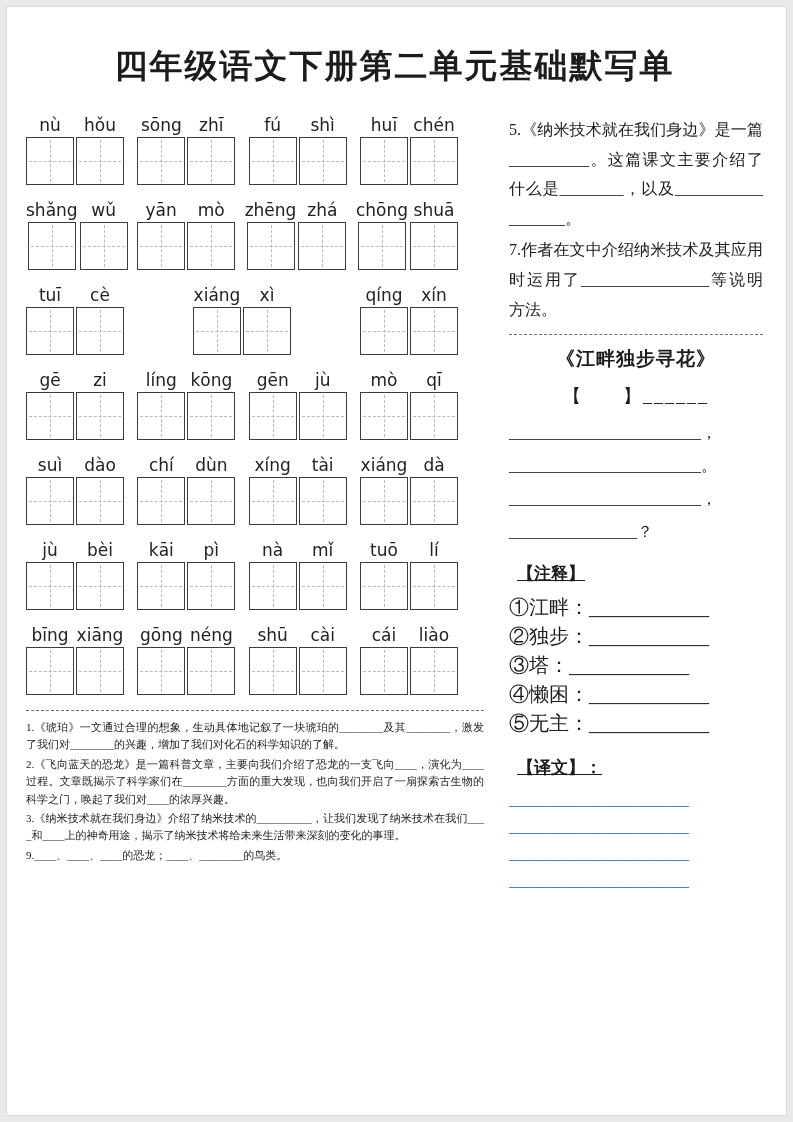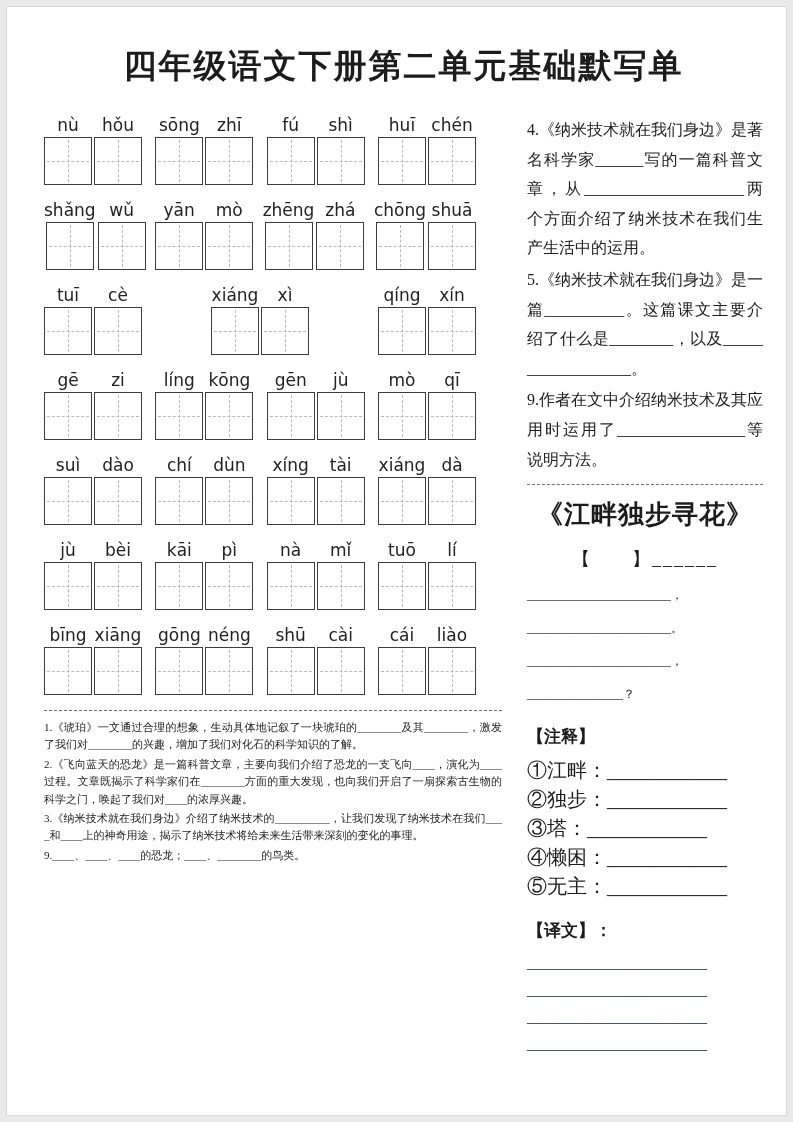--- a/index.html
+++ b/index.html
@@ -1,18 +1,18 @@
 <!DOCTYPE html>
 <html><head>
 <meta charset="utf-8">
 <style>
   html,body{margin:0;padding:0;background:#e9e9e9;}
   body{width:793px;height:1122px;font-family:"Liberation Serif","DejaVu Serif",serif;color:#1c1c1c;}
   .page{position:relative;width:781px;height:1110px;margin:6px;background:#fff;
-        box-shadow:0 0 0 1px #d8d8d8 inset;box-sizing:border-box;padding:38px 24px 20px 38px;overflow:hidden;}
+        box-shadow:0 0 0 1px #d8d8d8 inset;box-sizing:border-box;padding:38px 24px 20px 20px;overflow:hidden;}
   .title{margin:0 0 26px 0;text-align:center;font-size:33px;font-weight:700;letter-spacing:2px;
          font-family:"Liberation Serif","DejaVu Serif",serif;}
   .columns{display:flex;align-items:flex-start;}
   .left-col{width:458px;flex:none;}
   .col-divider{flex:none;width:1px;background:#c7c7c7;margin:2px 12px 40px 12px;}
   .right-col{flex:1;min-width:0;font-size:16px;line-height:1.85;}
 
   
   .pinyin-row{display:flex;justify-content:space-between;width:432px;margin-bottom:15px;}
   .pair{display:flex;gap:2px;}
@@ -23,29 +23,29 @@
   .writing-box::before{content:"";position:absolute;left:2px;right:2px;top:50%;border-top:1.5px dashed #b9b9b9;}
   .writing-box::after{content:"";position:absolute;top:2px;bottom:2px;left:50%;border-left:1.5px dashed #b9b9b9;}
 
   .dashed-sep{border:none;border-top:1.6px dashed #6f6f6f;margin:6px 0 8px 0;}
   .right-col .dashed-sep{margin:10px 0 6px 0;}
 
   .q-text{margin:0 0 2px 0;font-size:11px;line-height:1.58;text-align:justify;word-break:break-all;}
   .right-col .q-text{font-size:16px;line-height:1.85;}
 
   .poem{text-align:center;}
-  .poem-title{font-size:26px;font-weight:700;margin:6px 0 4px 0;letter-spacing:1px;}
+  .poem-title{font-size:19px;font-weight:700;margin:6px 0 4px 0;letter-spacing:1px;}
   .poem-author{font-size:18px;margin-bottom:2px;letter-spacing:2px;}
-  .poem-line{font-size:12px;line-height:33px;text-align:left;word-break:break-all;}
+  .poem-line{font-size:16px;line-height:33px;text-align:left;word-break:break-all;}
 
   .notes{margin-top:10px;}
-  .notes-header,.trans-header{font-size:17px;font-weight:700;margin:2px 0 4px 0;}
+  .notes-header,.trans-header{font-size:17px;font-weight:700;margin:2px 0 4px 8px;text-decoration:underline;}
   .note-line{font-size:20px;line-height:29px;word-break:break-all;}
   .translation{margin-top:14px;}
-  .trans-line{font-size:15px;line-height:27px;word-break:break-all;color:#0f172a;}
+  .trans-line{font-size:15px;line-height:27px;word-break:break-all;color:#0369a1;}
 </style>
 </head>
 <body>
 
 <div class="page">
   <h1 class="title">四年级语文下册第二单元基础默写单</h1>
 
   <div class="columns">
 
     <div class="left-col">
@@ -341,23 +341,22 @@
           <p class="q-text">2.《飞向蓝天的恐龙》是一篇科普文章，主要向我们介绍了恐龙的一支飞向____，演化为____过程。文章既揭示了科学家们在________方面的重大发现，也向我们开启了一扇探索古生物的科学之门，唤起了我们对____的浓厚兴趣。</p>
           <p class="q-text">3.《纳米技术就在我们身边》介绍了纳米技术的__________，让我们发现了纳米技术在我们____和____上的神奇用途，揭示了纳米技术将给未来生活带来深刻的变化的事理。</p>
           <p class="q-text">9.____、____、____的恐龙；____、________的鸟类。</p>
         </div>
     </div>
 
     <div class="col-divider"></div>
 
     <div class="right-col">
       <div id="right-questions">
-          <p class="q-text">4.《纳米技术就在我们身边》是著名科学家______写的一篇科普文章，从____________________两个方面介绍了纳米技术在我们生产生活中的运用。</p>
           <p class="q-text">5.《纳米技术就在我们身边》是一篇__________。这篇课文主要介绍了什么是________，以及__________________。</p>
-          <p class="q-text">9.作者在文中介绍纳米技术及其应用时运用了________________等说明方法。</p>
+          <p class="q-text">7.作者在文中介绍纳米技术及其应用时运用了________________等说明方法。</p>
         </div>
 
       <hr class="dashed-sep">
 
       <div class="poem">
         <div class="poem-title">《江畔独步寻花》</div>
         <div class="poem-author">【　　】______</div>
         <div id="poem-lines">
             <div class="poem-line">________________________，</div>
             <div class="poem-line">________________________。</div>

